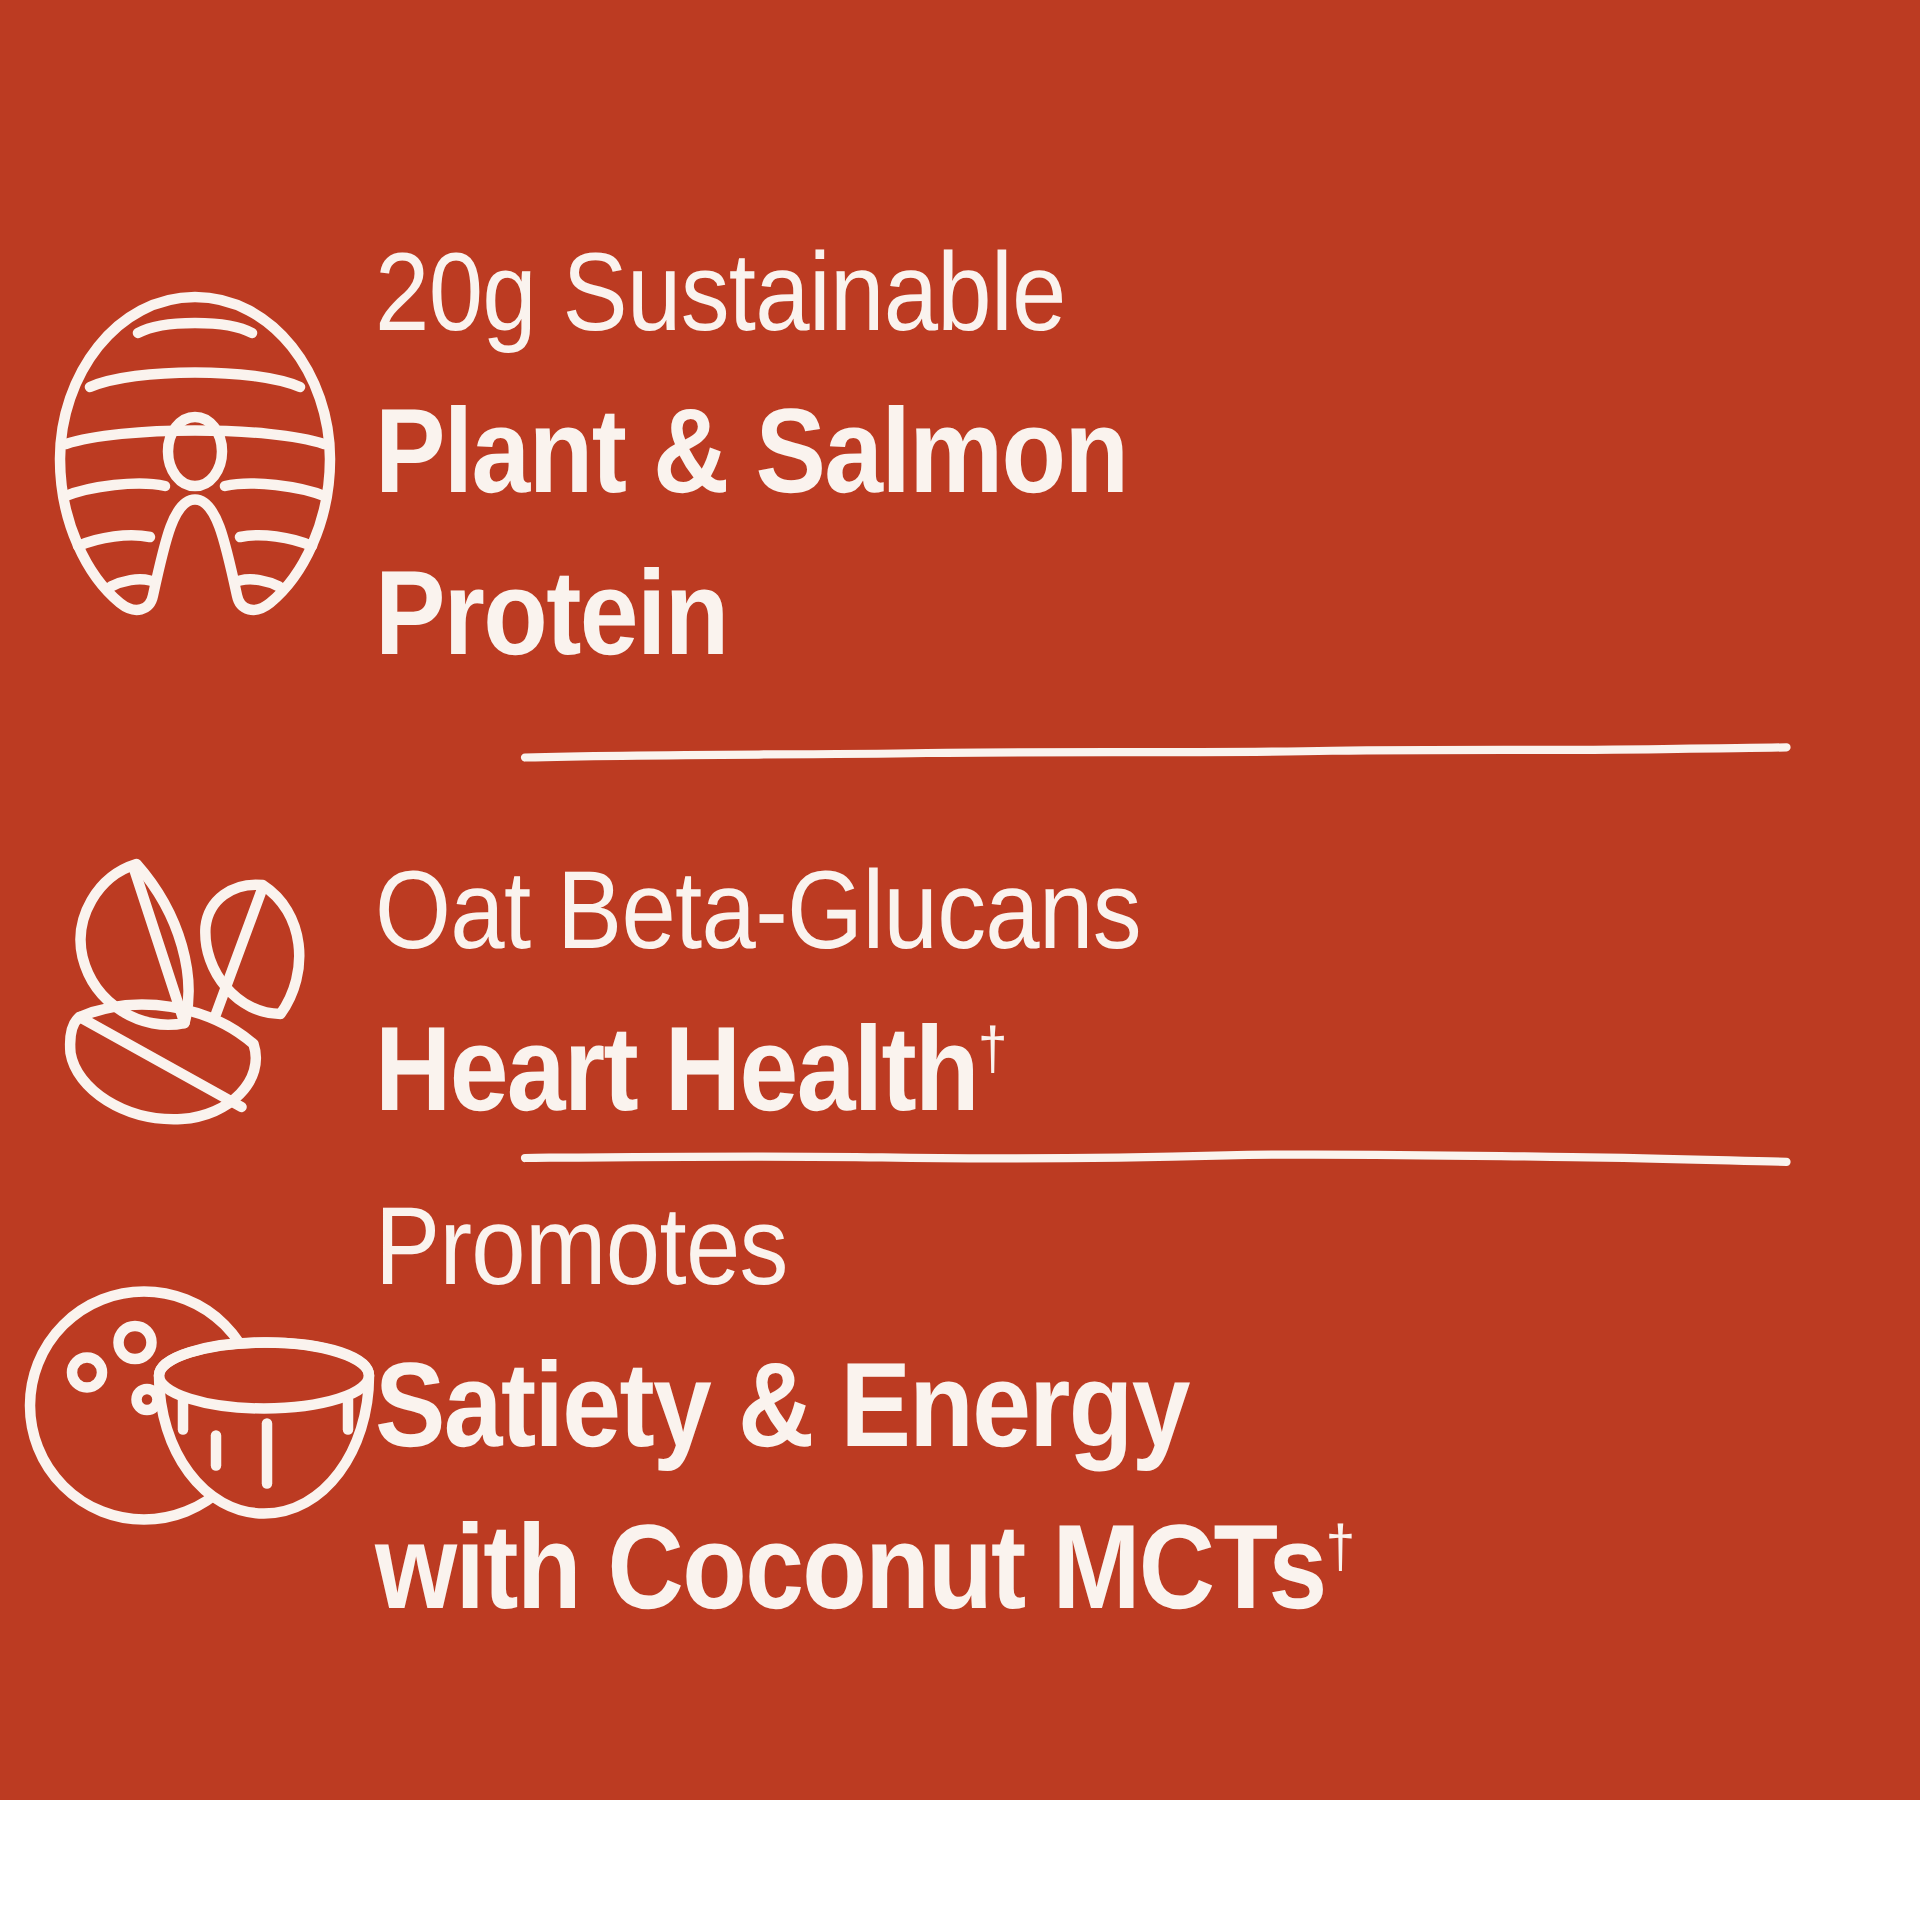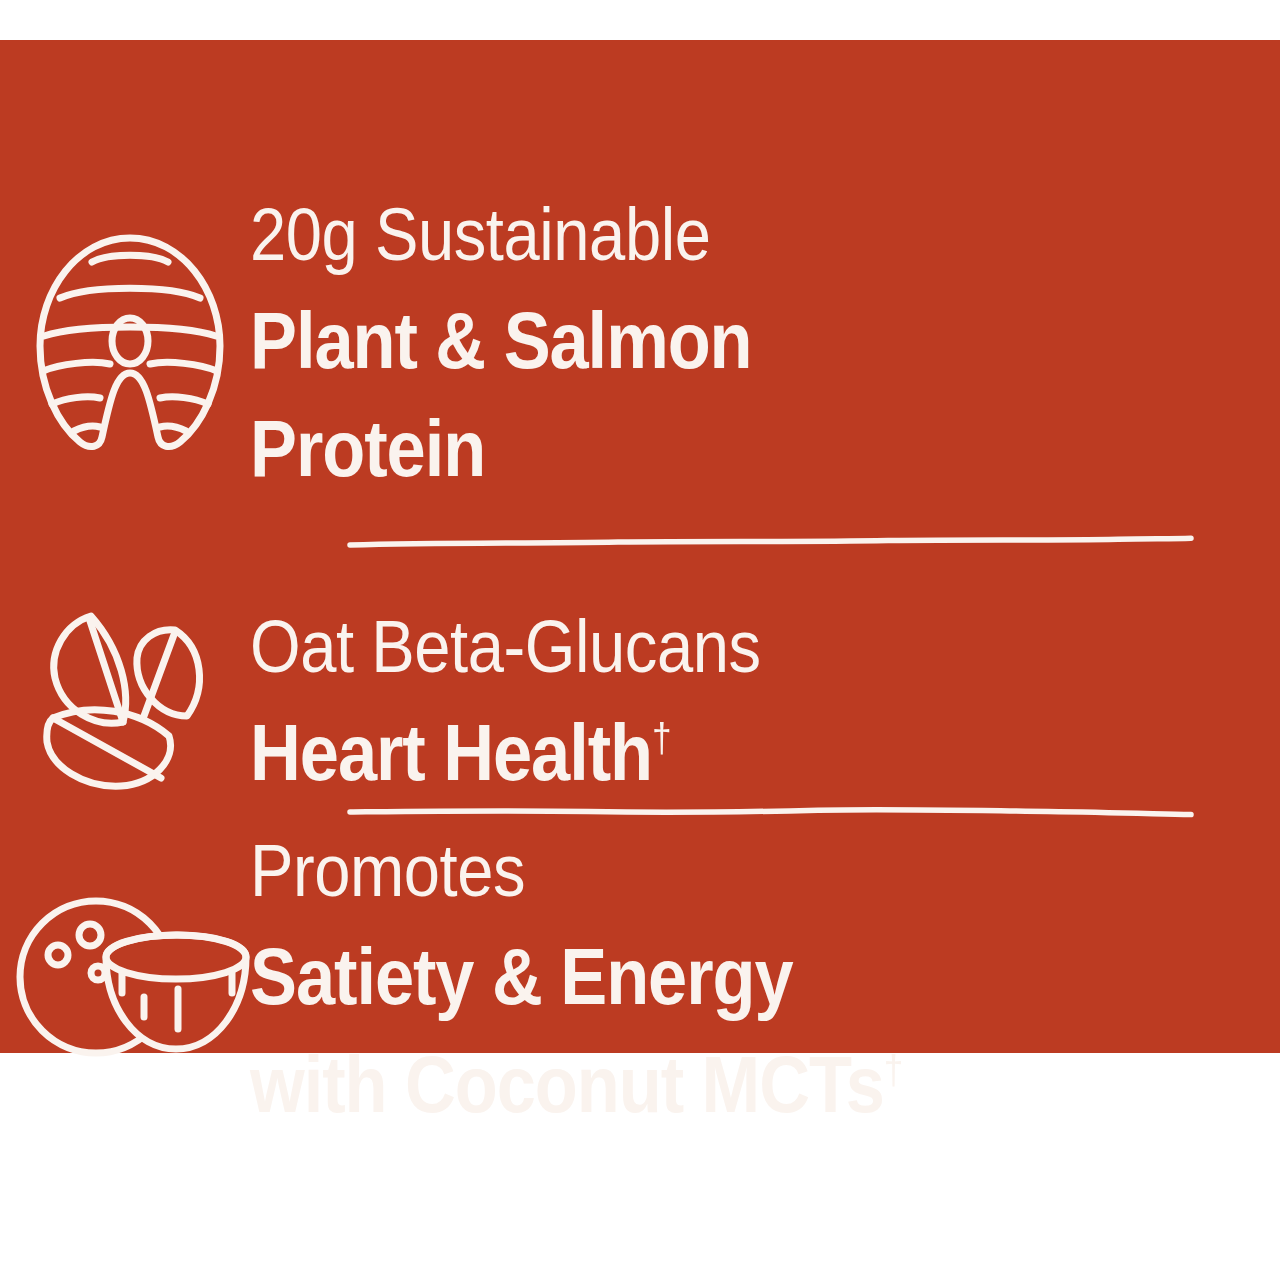--- a/index.html
+++ b/index.html
@@ -9,24 +9,23 @@
   body {
     width: 1280px;
     height: 1280px;
     overflow: hidden;
     font-family: "Liberation Sans", sans-serif;
   }
 
   .panel {
     position: relative;
     width: 1280px;
-    height: 1013px;
+    height: 1200px;
     background: #BC3B22;
     box-sizing: border-box;
-    margin-top: 40px;
   }
 
   
   .feature {
     position: absolute;
     left: 0;
     width: 1280px;
     display: flex;
     align-items: center;
   }

